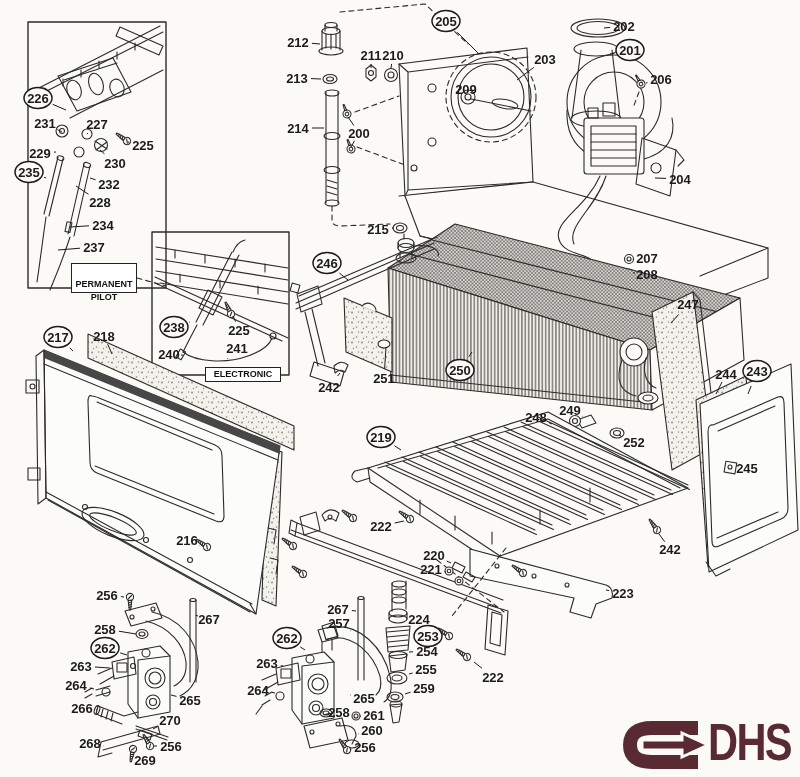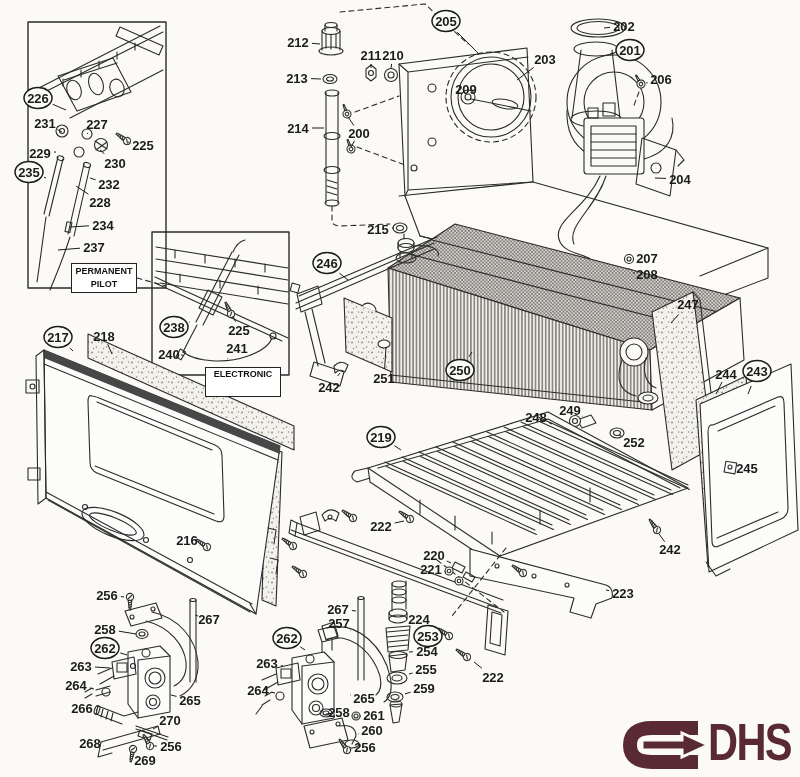--- a/index.html
+++ b/index.html
@@ -4,22 +4,22 @@
 <style>
   html,body{margin:0;padding:0;background:#e8e8e8;font-family:"Liberation Sans",sans-serif;}
   #stage{position:relative;width:800px;height:777px;background:#fbfaf7;overflow:hidden;}
   #art{position:absolute;left:0;top:0;}
   .lbl{font:700 13px "Liberation Sans",sans-serif;fill:#1b1b1b;text-anchor:middle;}
   .ldr{stroke:#1b1b1b;stroke-width:1;}
   .circ{fill:#fbfaf7;stroke:#1b1b1b;stroke-width:1.5;}
   .dash{stroke-dasharray:5 4;fill:none;}
   .txtbox{position:absolute;border:1.5px solid #222;background:#fff;color:#111;
           font-weight:bold;text-align:center;box-sizing:border-box;}
-  #pp-box{left:71px;top:263px;width:66px;height:30px;font-size:9px;line-height:13px;padding-top:1px;}
-  #el-box{left:205px;top:367px;width:76px;height:30px;font-size:9px;line-height:12px;}
+  #pp-box{left:71px;top:263px;width:66px;height:30px;font-size:9px;line-height:13px;padding-top:14px;}
+  #el-box{left:205px;top:367px;width:76px;height:15px;font-size:9px;line-height:12px;}
   #logo{position:absolute;left:618px;top:712px;width:185px;height:58px;}
 </style>
 </head>
 <body>
 
 <div id="stage">
 
 <svg id="art" width="800" height="777" viewBox="0 0 800 777">
   <defs>
     <pattern id="fins" width="3.4" height="10" patternUnits="userSpaceOnUse">

